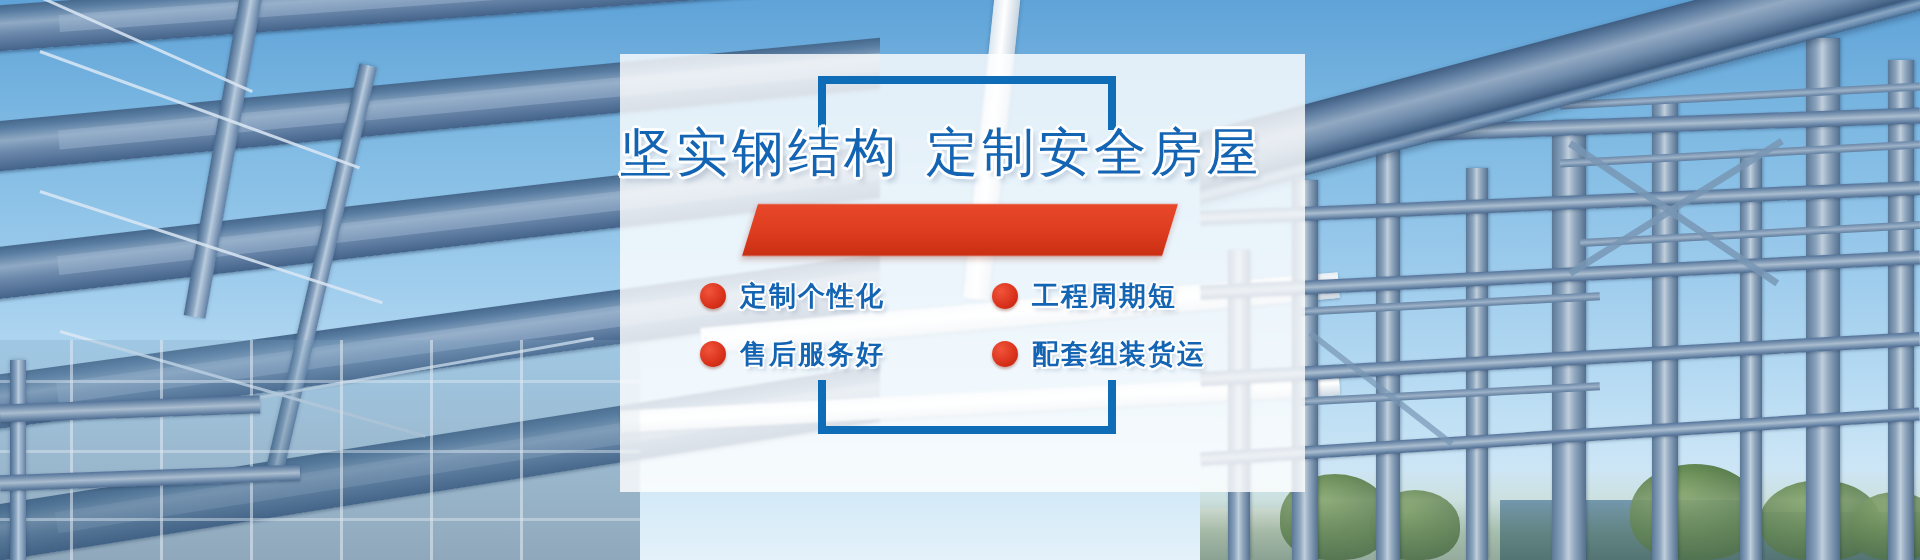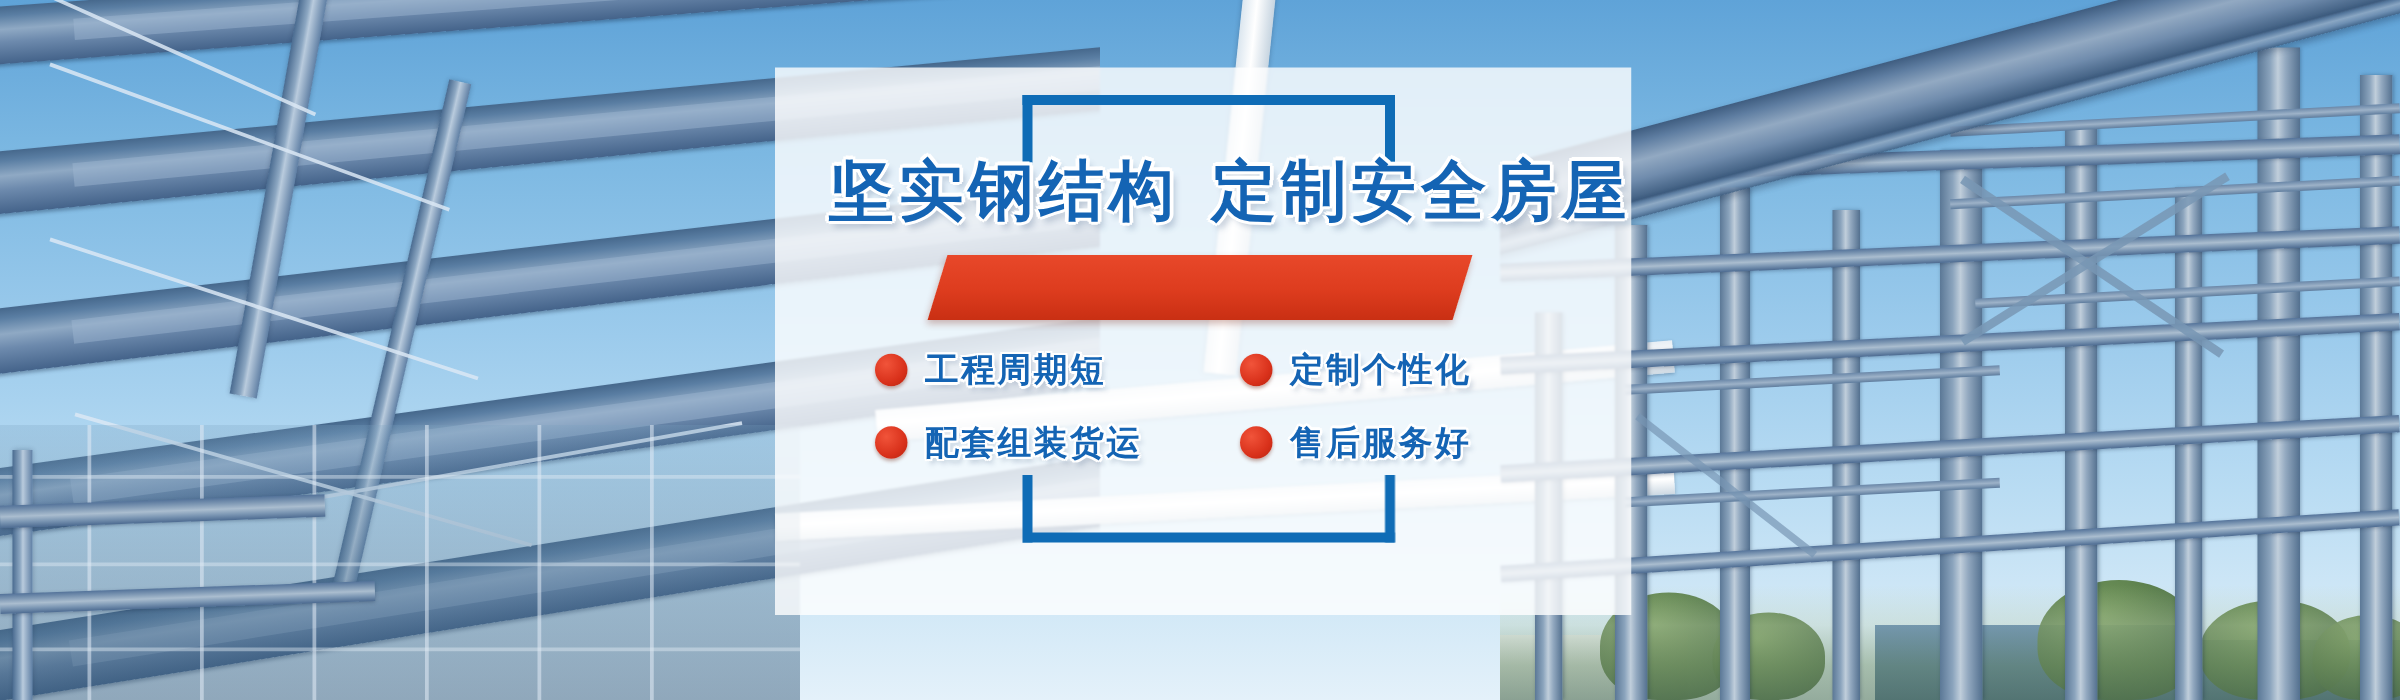--- a/index.html
+++ b/index.html
@@ -192,23 +192,23 @@
     top: 380px;
     border-top: none;
   }
 
   
   .headline {
     position: absolute;
     left: 620px;
     top: 118px;
     width: 685px;
-    text-align: right;
+    text-align: left;
     font-size: 52px;
-    font-weight: 700;
+    font-weight: 400;
     letter-spacing: 4px;
     color: #1464b4;
     white-space: nowrap;
     text-shadow:
       -2px -2px 0 #ffffff,  2px -2px 0 #ffffff,
       -2px  2px 0 #ffffff,  2px  2px 0 #ffffff,
       -3px  0   0 #ffffff,  3px  0   0 #ffffff,
        0   -3px 0 #ffffff,  0    3px 0 #ffffff,
        4px  5px 5px rgba(60,90,130,.30);
   }
@@ -373,29 +373,29 @@
 
   <div class="headline">
     <span>坚实钢结构</span><span class="gap"></span><span>定制安全房屋</span>
   </div>
 
   <div class="ribbon"></div>
 
   <div class="features">
     <div class="feature">
       <span class="dot"></span>
-      <span class="feature-label">工程周期短</span>
+      <span class="feature-label">定制个性化</span>
     </div>
     <div class="feature">
       <span class="dot"></span>
-      <span class="feature-label">定制个性化</span>
+      <span class="feature-label">工程周期短</span>
+    </div>
+    <div class="feature">
+      <span class="dot"></span>
+      <span class="feature-label">售后服务好</span>
     </div>
     <div class="feature">
       <span class="dot"></span>
       <span class="feature-label">配套组装货运</span>
     </div>
-    <div class="feature">
-      <span class="dot"></span>
-      <span class="feature-label">售后服务好</span>
-    </div>
   </div>
 
 </div>
 
 </body></html>

